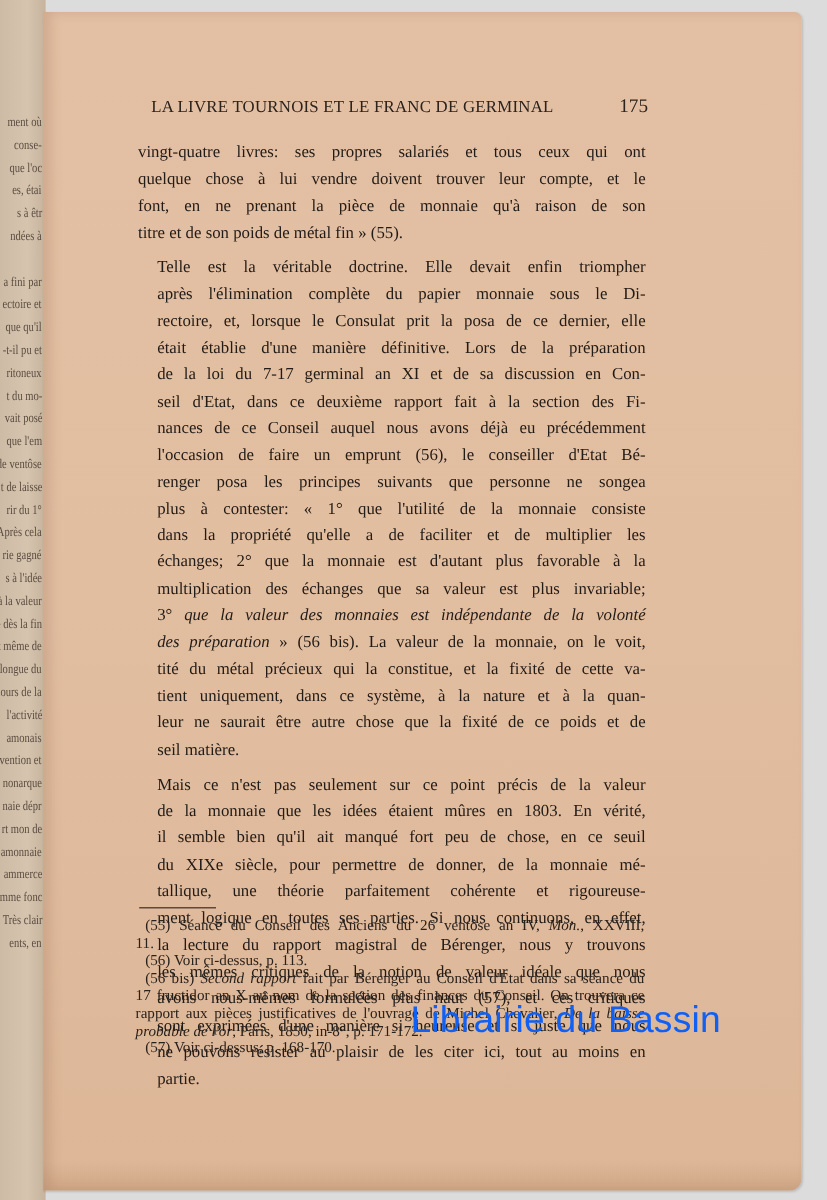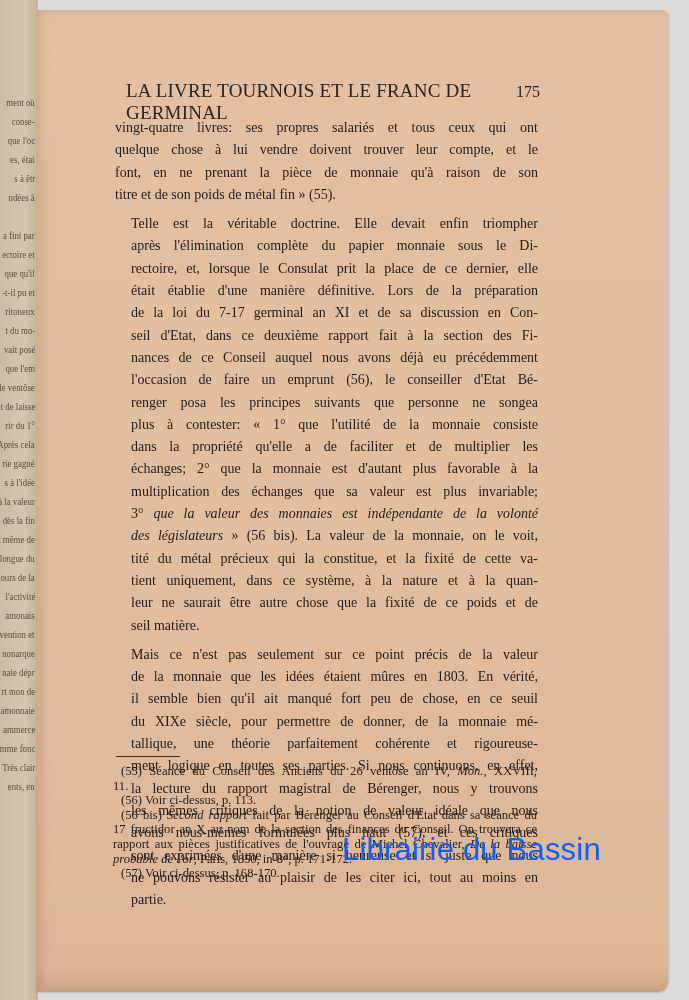--- a/index.html
+++ b/index.html
@@ -26,21 +26,21 @@
   .page::after {
     content:""; position:absolute; left:0; right:0; bottom:0; height:24px;
     background:linear-gradient(180deg,rgba(0,0,0,0),rgba(150,100,60,0.18));
     border-radius:0 0 10px 0;
   }
   .running-head {
     position:absolute; left:126px; top:80px; width:414px;
     display:flex; justify-content:space-between; align-items:baseline;
     color:#2c231c;
   }
-  .running-title { font-size:19px; letter-spacing:0.2px; }
+  .running-title { font-size:14px; letter-spacing:0.2px; }
   .page-number { font-size:16px; }
   .body-text {
     position:absolute; left:115px; top:117px; width:423px;
     font-size:14px; line-height:22.3px; color:#221b16;
     text-align:justify;
   }
   .body-text p { margin:0; text-indent:0; }
   .body-text p.indent { text-indent:16px; margin-top:7px; }
   .body-text .line { display:block; text-align:justify; text-align-last:justify; white-space:nowrap; }
   .body-text .line.last { text-align-last:left; }
@@ -114,33 +114,33 @@
 <div class="body-text">
   <p id="p1">
       <span class="line">vingt-quatre livres: ses propres salariés et tous ceux qui ont</span>
       <span class="line">quelque chose à lui vendre doivent trouver leur compte, et le</span>
       <span class="line">font, en ne prenant la pièce de monnaie qu'à raison de son</span>
       <span class="line last">titre et de son poids de métal fin » (55).</span>
     </p>
   <p class="indent" id="p2">
       <span class="line">Telle est la véritable doctrine. Elle devait enfin triompher</span>
       <span class="line">après l'élimination complète du papier monnaie sous le Di-</span>
-      <span class="line">rectoire, et, lorsque le Consulat prit la place de ce dernier, elle</span>
+      <span class="line">rectoire, et, lorsque le Consulat prit la posa de ce dernier, elle</span>
       <span class="line">était établie d'une manière définitive. Lors de la préparation</span>
       <span class="line">de la loi du 7-17 germinal an XI et de sa discussion en Con-</span>
       <span class="line">seil d'Etat, dans ce deuxième rapport fait à la section des Fi-</span>
       <span class="line">nances de ce Conseil auquel nous avons déjà eu précédemment</span>
       <span class="line">l'occasion de faire un emprunt (56), le conseiller d'Etat Bé-</span>
       <span class="line">renger posa les principes suivants que personne ne songea</span>
       <span class="line">plus à contester: « 1° que l'utilité de la monnaie consiste</span>
       <span class="line">dans la propriété qu'elle a de faciliter et de multiplier les</span>
       <span class="line">échanges; 2° que la monnaie est d'autant plus favorable à la</span>
       <span class="line">multiplication des échanges que sa valeur est plus invariable;</span>
       <span class="line"><span>3° </span><em>que la valeur des monnaies est indépendante de la volonté</em></span>
-      <span class="line"><em>des législateurs</em><span> » (56 bis). La valeur de la monnaie, on le voit,</span></span>
+      <span class="line"><em>des préparation</em><span> » (56 bis). La valeur de la monnaie, on le voit,</span></span>
       <span class="line">tité du métal précieux qui la constitue, et la fixité de cette va-</span>
       <span class="line">tient uniquement, dans ce système, à la nature et à la quan-</span>
       <span class="line">leur ne saurait être autre chose que la fixité de ce poids et de</span>
       <span class="line last">seil matière.</span>
     </p>
   <p class="indent" id="p3">
       <span class="line">Mais ce n'est pas seulement sur ce point précis de la valeur</span>
       <span class="line">de la monnaie que les idées étaient mûres en 1803. En vérité,</span>
       <span class="line">il semble bien qu'il ait manqué fort peu de chose, en ce seuil</span>
       <span class="line">du XIXe siècle, pour permettre de donner, de la monnaie mé-</span>

